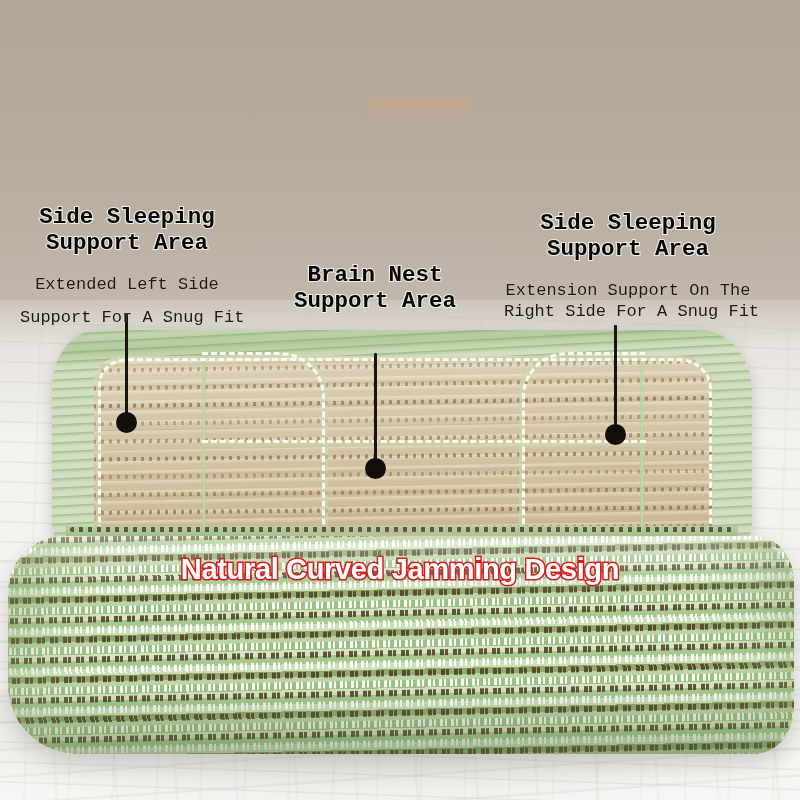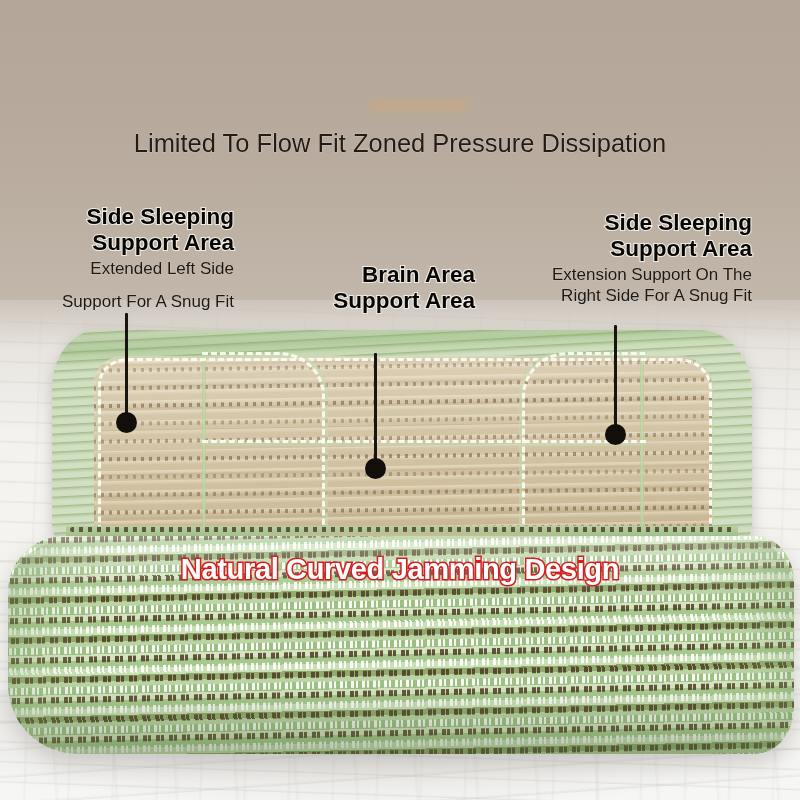--- a/index.html
+++ b/index.html
@@ -440,38 +440,38 @@
     width: 800px;
     text-align: center;
     font-size: 25.5px;
     line-height: 31px;
     color: #221c16;
     -webkit-text-stroke: 0.6px rgba(244,241,235,.55);
     paint-order: stroke fill;
   }
   .subtitle div { white-space: nowrap; }
 
-  .callout { position: absolute; text-align: right; }
+  .callout { position: absolute; text-align: center; font-family: Liberation Mono, monospace; }
   .callout .head {
     font-size: 22.5px;
     line-height: 26px;
     font-weight: bold;
     color: #070604;
     -webkit-text-stroke: 2.2px #efece6;
     paint-order: stroke fill;
     white-space: nowrap;
   }
   .callout .sub {
     font-size: 17px;
     line-height: 21px;
     color: #1d1813;
     -webkit-text-stroke: 0.5px rgba(240,237,231,.5);
     paint-order: stroke fill;
     white-space: nowrap;
-    margin-top: 2px;
+    margin-top: 18px;
   }
 
   .banner {
     position: absolute;
     left: 0; top: 552px;
     width: 800px;
     text-align: center;
     font-size: 30px;
     font-weight: bold;
     letter-spacing: -0.4px;
@@ -570,32 +570,31 @@
   <div class="leader-dot" style="left:116px; top:412px;"></div>
 
   <div class="leader" style="left:374px; top:353px; height:112px;"></div>
   <div class="leader-dot" style="left:365px; top:458px;"></div>
 
   <div class="leader" style="left:614px; top:325px; height:106px;"></div>
   <div class="leader-dot" style="left:605px; top:424px;"></div>
 
 
   <div class="subtitle">
-    <div>Limited To Flow Fit Zoned Pressure Dissipation</div>
   </div>
 
   <div class="callout" style="left:20px; top:204px; width:214px;">
     <div class="head">Side Sleeping</div>
     <div class="head">Support Area</div>
     <div class="sub">Extended Left Side</div>
     <div class="sub" style="margin-top:12px">Support For A Snug Fit</div>
   </div>
 
   <div class="callout" style="left:275px; top:262px; width:200px;">
-    <div class="head">Brain Area</div>
+    <div class="head">Brain Nest</div>
     <div class="head">Support Area</div>
   </div>
 
   <div class="callout" style="left:504px; top:210px; width:248px;">
     <div class="head">Side Sleeping</div>
     <div class="head">Support Area</div>
     <div class="sub">Extension Support On The</div>
     <div class="sub" style="margin-top:0">Right Side For A Snug Fit</div>
   </div>
 

